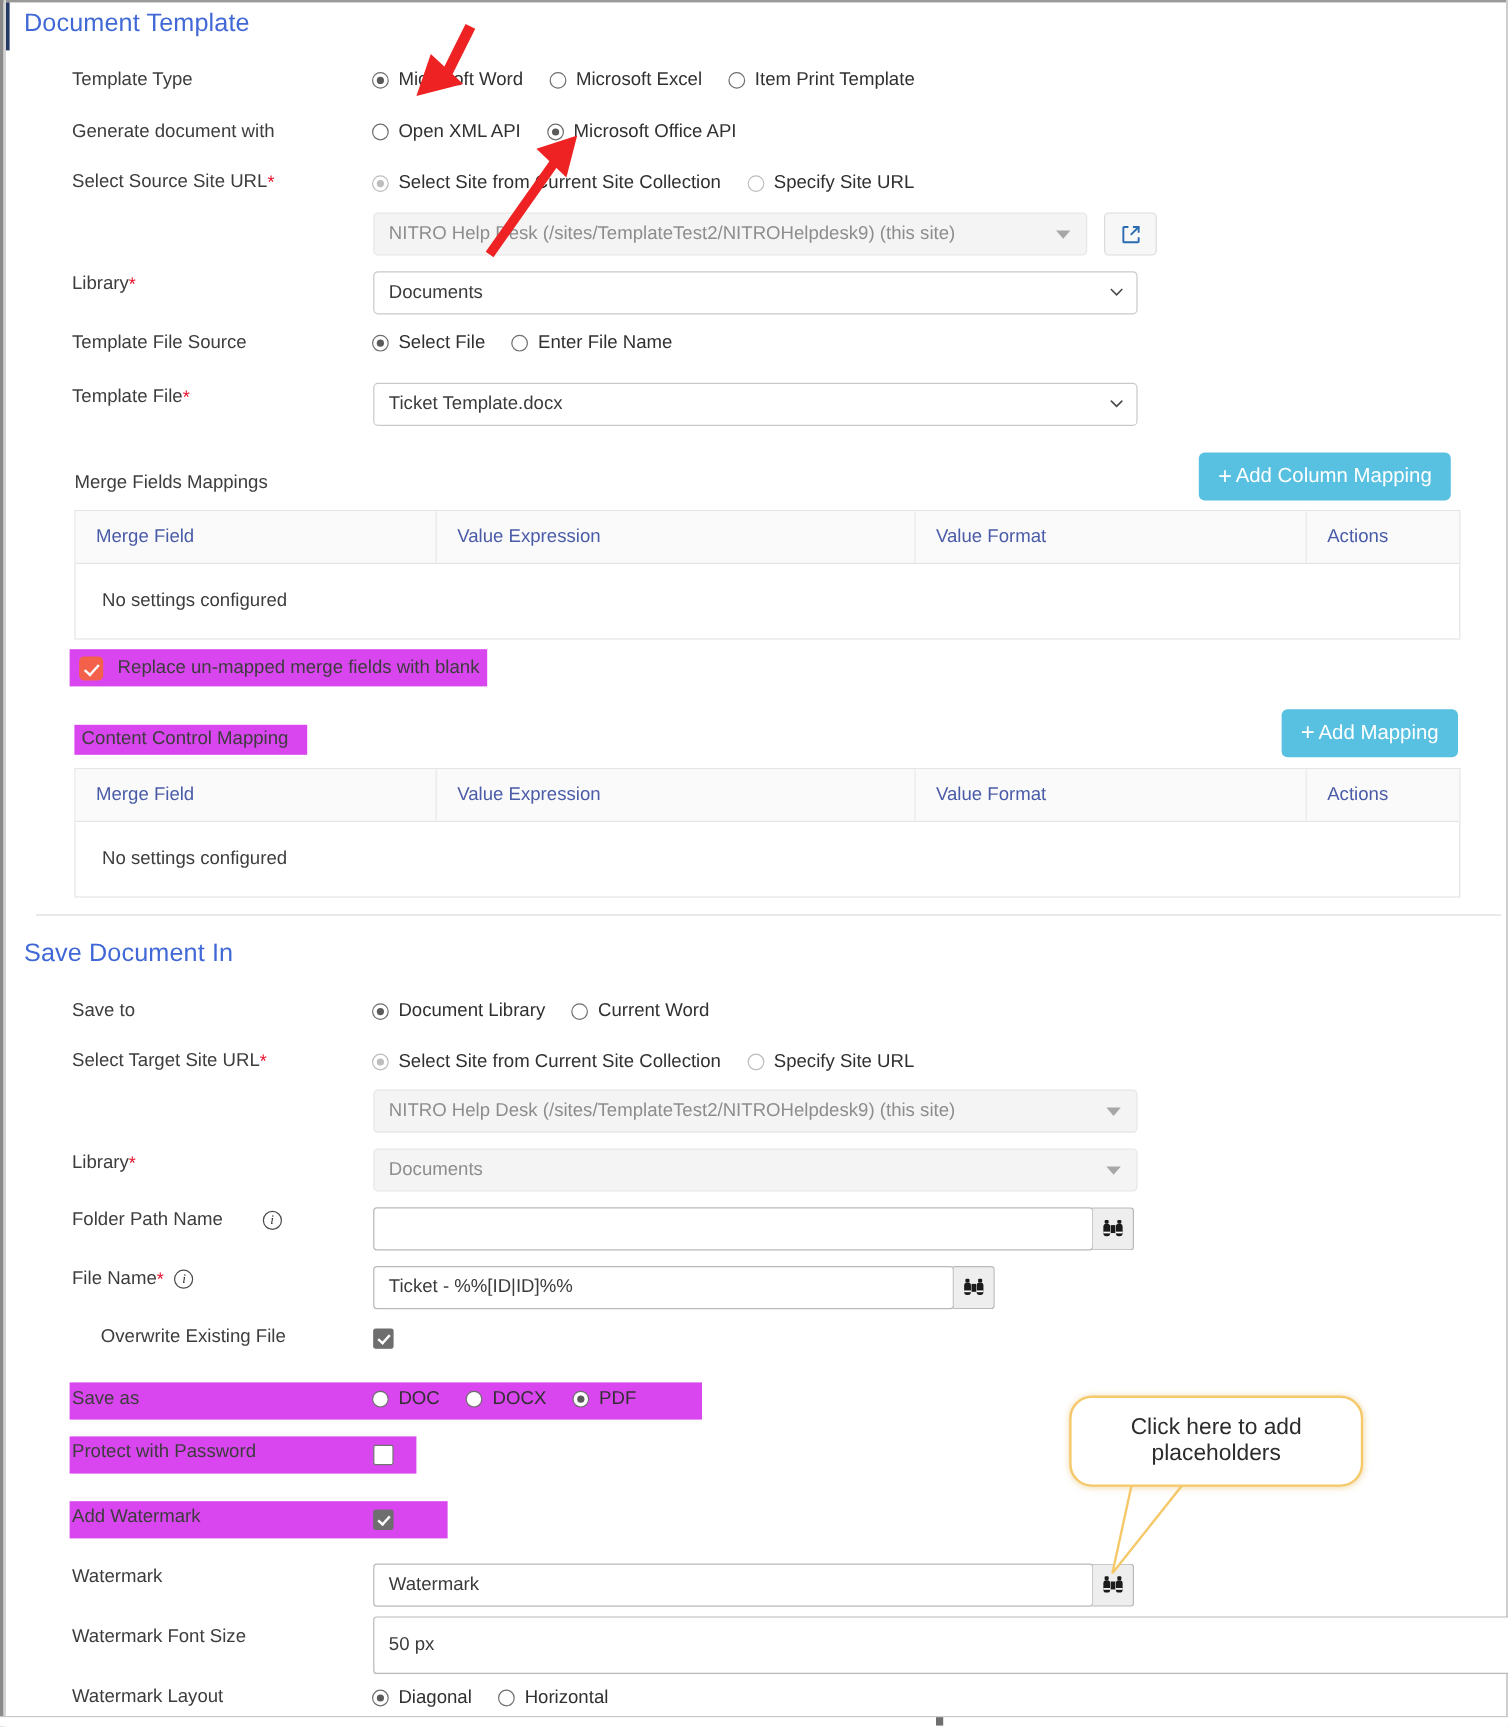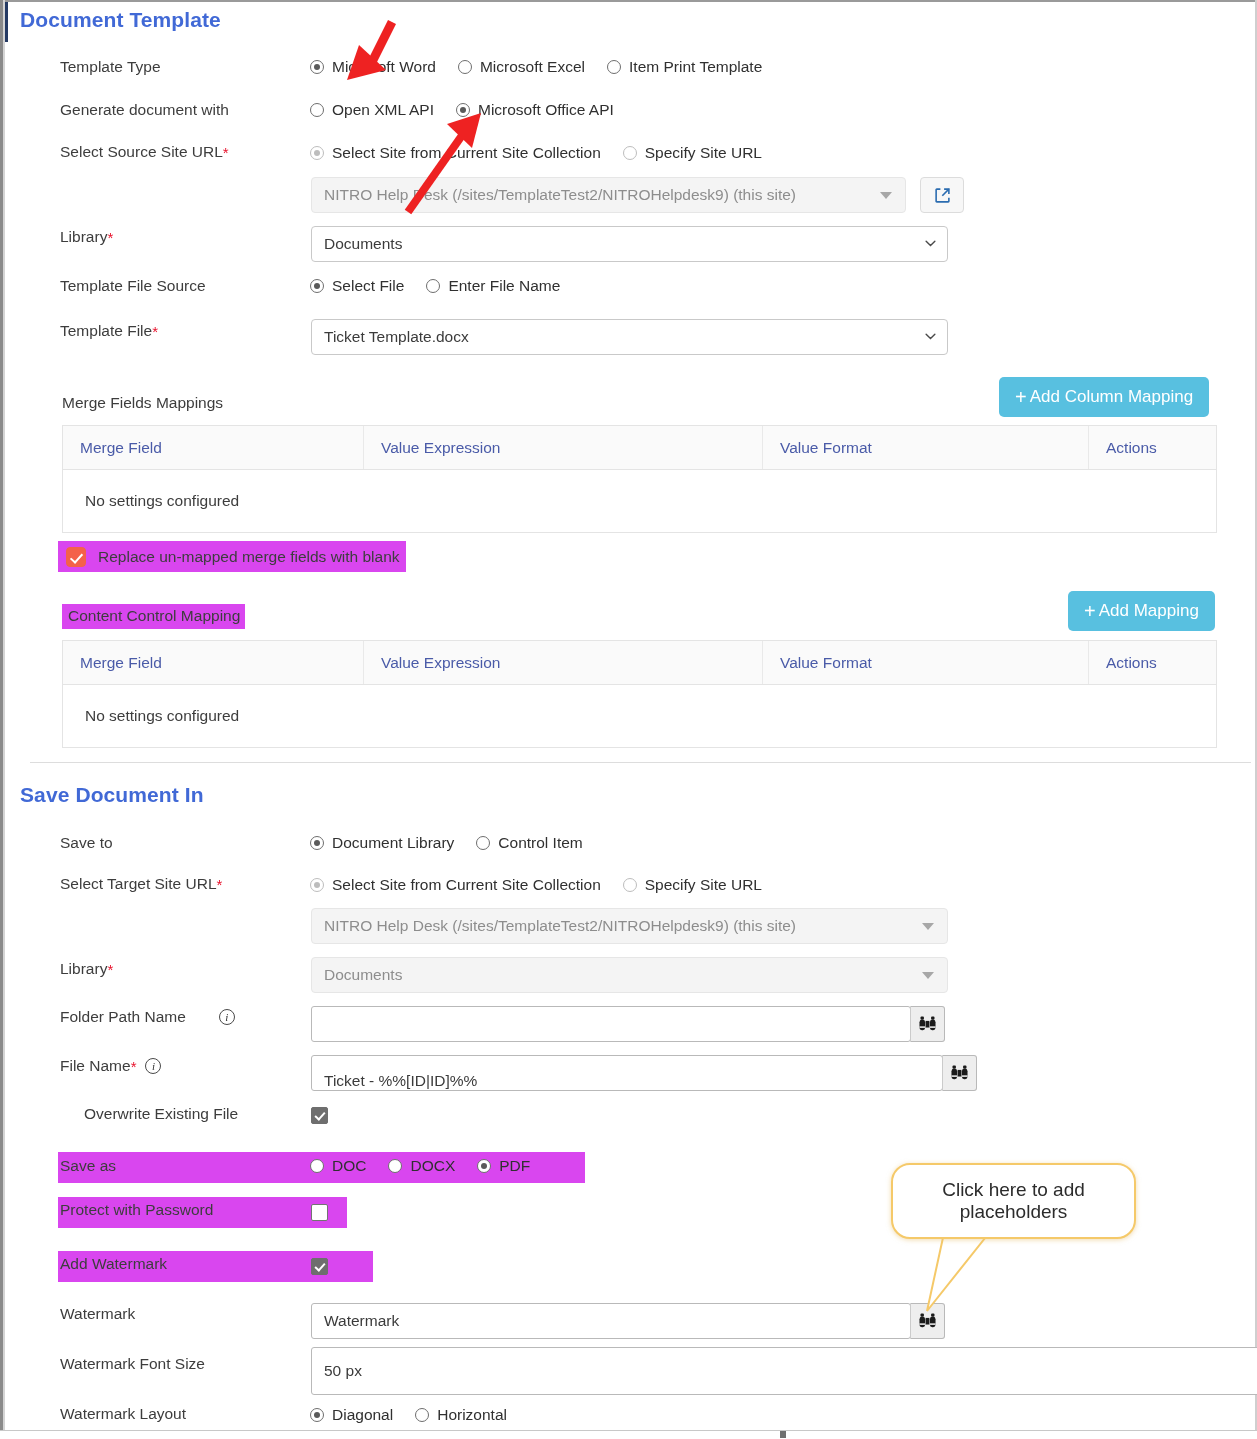--- a/index.html
+++ b/index.html
@@ -20,21 +20,21 @@
   .frame-right { position:absolute; right:0; top:0; width:2px; height:1439px; background:#cfcfcf; }
   .frame-bottom { position:absolute; left:0; bottom:0; width:1257px; height:9px; background:#ffffff; border-top:1px solid #c8c8c8; }
   .frame-bottom-thumb { position:absolute; left:780px; bottom:1px; width:6px; height:7px; background:#6f6f6f; }
   .frame-accent { position:absolute; left:5px; top:2px; width:3px; height:40px; background:#253a63; }
 
   .page { position:absolute; left:8px; top:0; width:1249px; height:1430px; }
 
   .section-title {
     color:#4169d6;
     font-size:21px;
-    font-weight:700;
+    font-weight:400;
     letter-spacing:0.1px;
   }
   #doc-template-title { position:absolute; left:12px; top:8px; }
   #save-doc-title { position:absolute; left:12px; top:783px; }
 
   .hr { position:absolute; left:22px; width:1221px; height:1px; background:#dddddd; }
 
   .row { position:absolute; display:flex; align-items:center; }
   .lbl { color:#3d3d3d; font-size:15.5px; white-space:nowrap; }
   .req { color:#e8122c; font-size:15px; }
@@ -274,21 +274,21 @@
     <div class="tbl-body">
       <span>No settings configured</span>
     </div>
   </div>
 
   <div class="row hl" style="left:50px; top:541px; height:31px; padding:0 6px 0 8px;">
     <span class="cb red checked"></span>
     <span class="lbl" style="margin-left:12px;">Replace un-mapped merge fields with blank</span>
   </div>
 
-  <div class="hl" style="position:absolute; left:54px; top:604px; padding:3px 5px 4px 6px; font-size:15.5px; color:#3d3d3d;">Content Control Mapping</div>
+  <div class="hl" style="position:absolute; left:54px; top:604px; padding:3px 16px 4px 6px; font-size:15.5px; color:#3d3d3d;">Content Control Mapping</div>
   <div class="btn-blue" style="position:absolute; left:1060px; top:591px;">
     <span class="plus">+</span>
     <span>Add Mapping</span>
   </div>
 
   <div class="tbl" style="left:54px; top:640px; width:1155px;">
     <div class="tbl-head">
       <div class="th" style="width:301px;">Merge Field</div>
       <div class="th" style="width:399px;">Value Expression</div>
       <div class="th" style="width:326px;">Value Format</div>
@@ -306,21 +306,21 @@
   <div class="row" style="left:52px; top:834px;">
     <div class="lbl">Save to</div>
   </div>
   <div class="row radio-grp" style="left:302px; top:834px;">
     <div class="radio-item">
       <span class="radio checked"></span>
       <span class="radio-label">Document Library</span>
     </div>
     <div class="radio-item">
       <span class="radio"></span>
-      <span class="radio-label">Control Item</span>
+      <span class="radio-label">Current Word</span>
     </div>
   </div>
 
   <div class="row" style="left:52px; top:875px;">
     <div class="lbl">Select Target Site URL</div>
     <div class="req">*</div>
   </div>
   <div class="row radio-grp" style="left:302px; top:876px;">
     <div class="radio-item">
       <span class="radio dis checked"></span>
@@ -366,21 +366,21 @@
       </svg>
     </div>
   </div>
 
   <div class="row" style="left:52px; top:1057px;">
     <div class="lbl">File Name</div>
     <div class="req">*</div>
     <span class="info-i" style="margin-left:9px;">i</span>
   </div>
   <div class="row" style="left:303px; top:1055px;">
-    <div class="inp" style="width:632px;align-items:flex-end;">
+    <div class="inp" style="width:484px;">
       <span>Ticket - %%[ID|ID]%%</span>
     </div>
     <div class="bino-btn">
       <svg width="19" height="17" viewBox="0 0 20 18">
         <rect x="1.5" y="4" width="6" height="11" rx="2.6" fill="#1b1b1b"></rect>
         <rect x="12.5" y="4" width="6" height="11" rx="2.6" fill="#1b1b1b"></rect>
         <rect x="8" y="5.2" width="4" height="7" fill="#1b1b1b"></rect>
         <rect x="2.6" y="0.6" width="3.6" height="3.4" rx="1" fill="#1b1b1b"></rect>
         <rect x="13.8" y="0.6" width="3.6" height="3.4" rx="1" fill="#1b1b1b"></rect>
         <rect x="1.5" y="11" width="6" height="1.5" fill="#ffffff"></rect>

